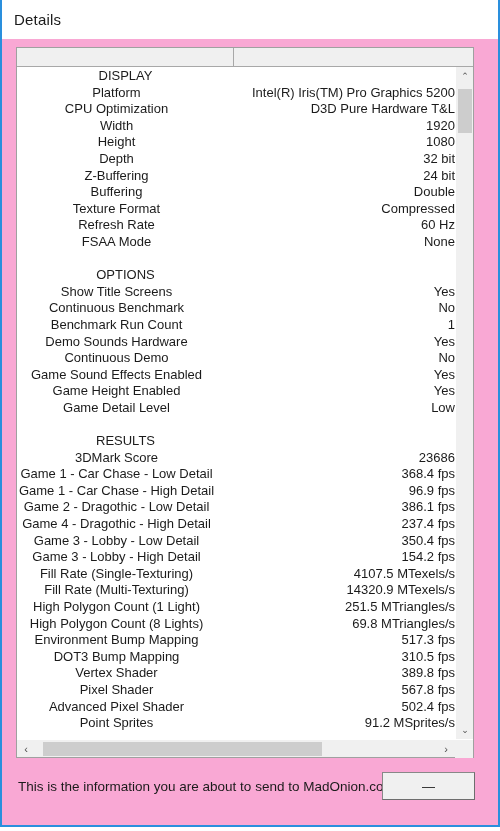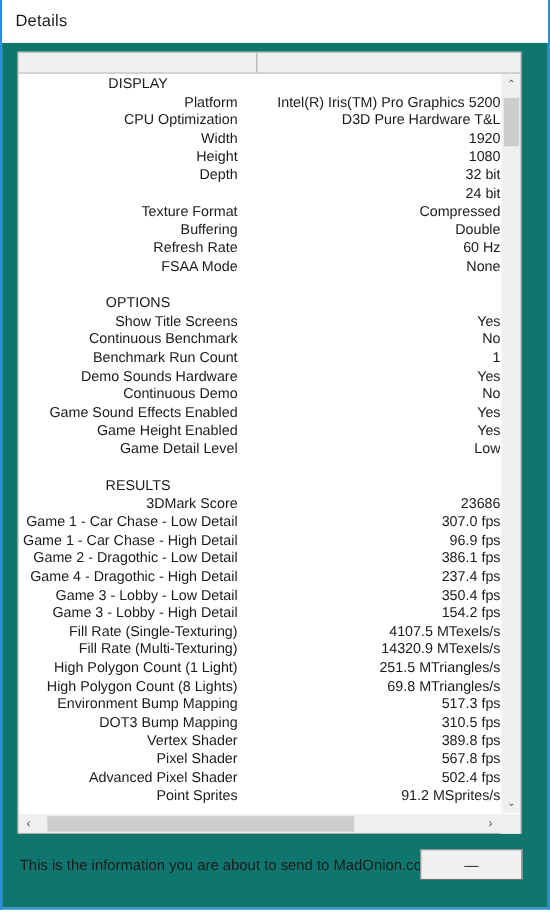--- a/index.html
+++ b/index.html
@@ -66,21 +66,21 @@
   #title-text {
     font-size: 15px;
     color: #1a1a1a;
     letter-spacing: 0.2px;
   }
 
   #client-area {
     position: absolute;
     left: 0; top: 39px;
     right: 0; bottom: 0;
-    background: #0f766e;
+    background: #f9a8d4;
   }
 
   
   #listview {
     position: absolute;
     left: 14px;
     top: 8px;
     width: 458px;
     height: 711px;
     box-sizing: border-box;
@@ -121,21 +121,21 @@
   .row {
     height: 16.6px;
     line-height: 16.6px;
     display: flex;
     font-size: 13px;
     color: #1b1b1b;
     white-space: nowrap;
   }
   .row .lbl {
     width: 217px;
-    text-align: right;
+    text-align: center;
     padding-right: 18px;
     box-sizing: border-box;
     overflow: hidden;
   }
   .row .val {
     flex: 1;
     text-align: right;
     padding-left: 0px;
     overflow: hidden;
   }
@@ -283,29 +283,30 @@
             </div>
             <div class="row">
               <div class="lbl">Height</div>
               <div class="val">1080</div>
             </div>
             <div class="row">
               <div class="lbl">Depth</div>
               <div class="val">32 bit</div>
             </div>
             <div class="row">
+              <div class="lbl">Z-Buffering</div>
               <div class="val">24 bit</div>
+            </div>
+            <div class="row">
+              <div class="lbl">Buffering</div>
+              <div class="val">Double</div>
             </div>
             <div class="row">
               <div class="lbl">Texture Format</div>
               <div class="val">Compressed</div>
-            </div>
-            <div class="row">
-              <div class="lbl">Buffering</div>
-              <div class="val">Double</div>
             </div>
             <div class="row">
               <div class="lbl">Refresh Rate</div>
               <div class="val">60 Hz</div>
             </div>
             <div class="row">
               <div class="lbl">FSAA Mode</div>
               <div class="val">None</div>
             </div>
             <div class="row blank">
@@ -355,21 +356,21 @@
             <div class="row section">
               <div class="lbl">RESULTS</div>
               <div class="val"></div>
             </div>
             <div class="row">
               <div class="lbl">3DMark Score</div>
               <div class="val">23686</div>
             </div>
             <div class="row">
               <div class="lbl">Game 1 - Car Chase - Low Detail</div>
-              <div class="val">307.0 fps</div>
+              <div class="val">368.4 fps</div>
             </div>
             <div class="row">
               <div class="lbl">Game 1 - Car Chase - High Detail</div>
               <div class="val">96.9 fps</div>
             </div>
             <div class="row">
               <div class="lbl">Game 2 - Dragothic - Low Detail</div>
               <div class="val">386.1 fps</div>
             </div>
             <div class="row">

